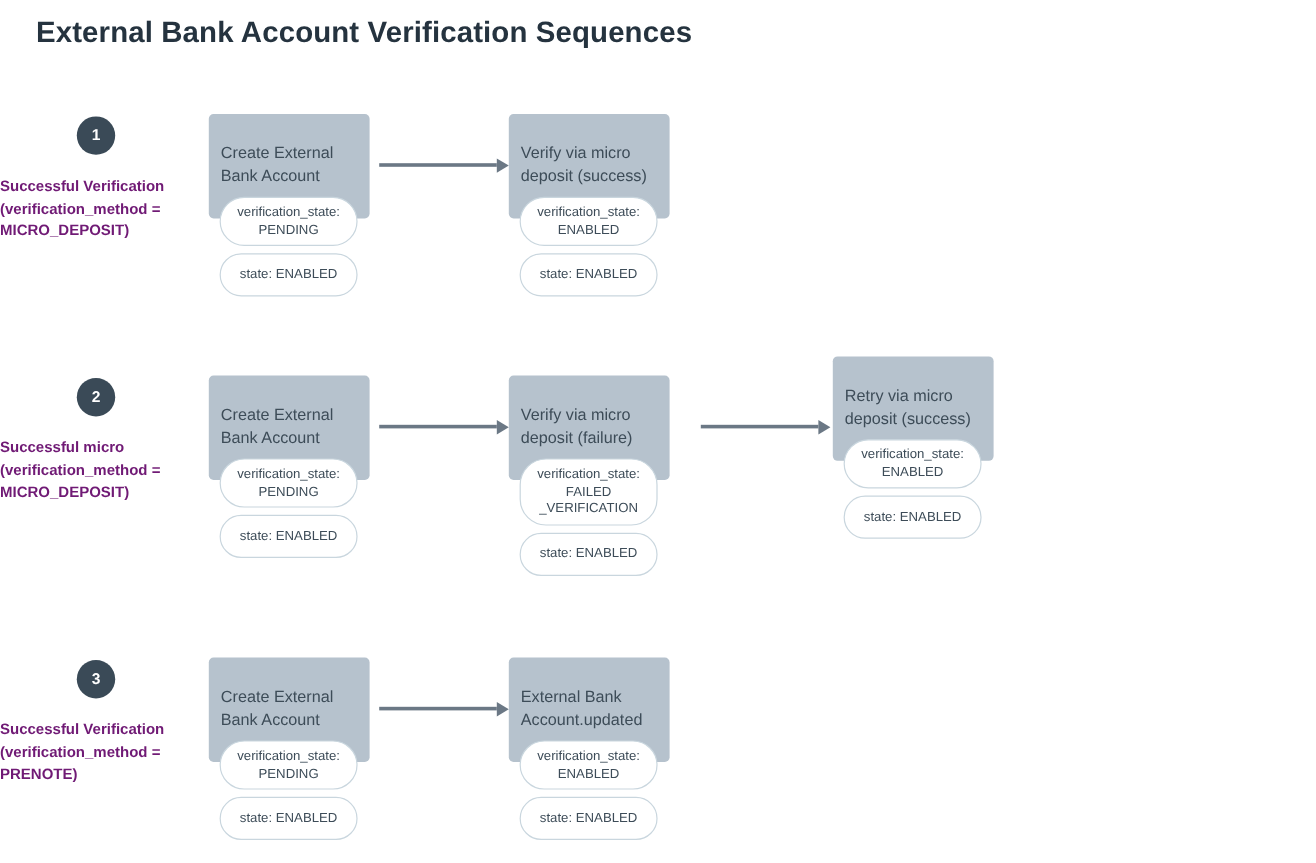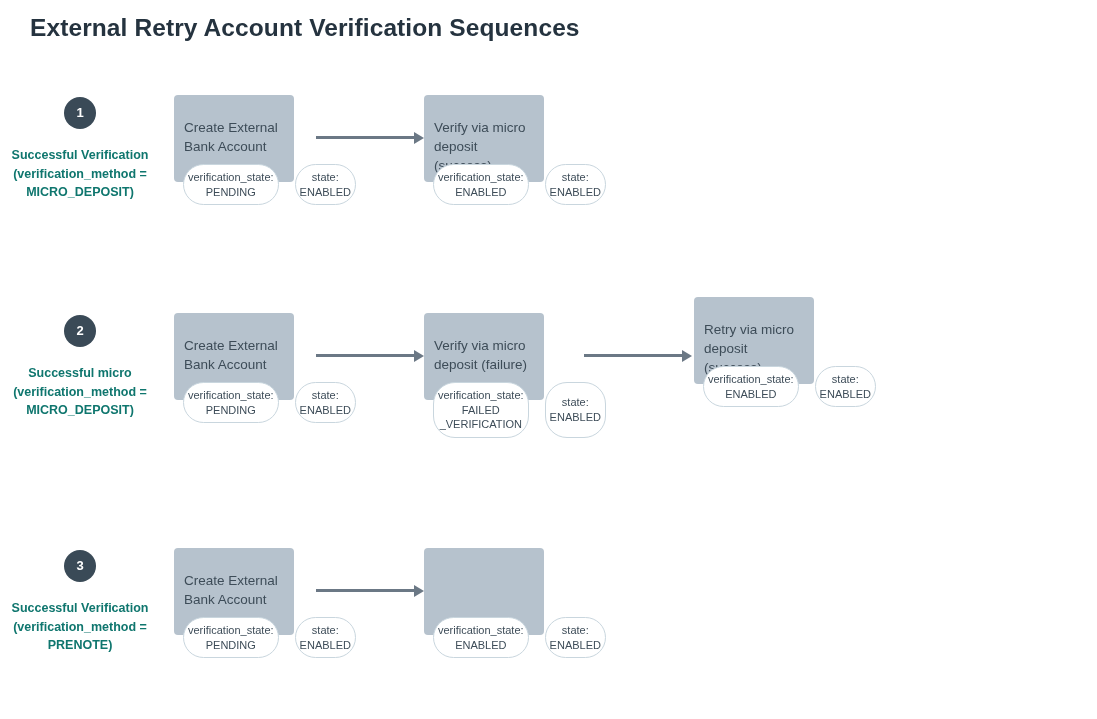--- a/index.html
+++ b/index.html
@@ -35,52 +35,51 @@
     font-size: 13px;
     font-weight: 700;
     line-height: 32px;
     text-align: center;
   }
 
   .row-label {
     position: absolute;
     left: 0;
     width: 160px;
-    text-align: center;
     font-size: 12.5px;
     font-weight: 700;
     line-height: 18.5px;
-    color: #0f766e;
+    color: #701a75;
     white-space: pre-line;
   }
 
   .node {
     position: absolute;
-    width: 120px;
+    width: 134px;
     height: 87px;
     background: #b6c2cd;
     border-radius: 4px;
   }
 
   .node-title {
     padding: 23px 8px 0 10px;
     font-size: 13.5px;
     line-height: 19px;
     color: #3d4c58;
     white-space: pre-line;
   }
 
   .pills {
     position: absolute;
     left: 9px;
     top: 69px;
     width: 116px;
     display: flex;
-    flex-direction: row;
-    gap: 16px;
+    flex-direction: column;
+    gap: 6px;
   }
 
   .pill {
     width: 115px;
     min-height: 36px;
     background: #ffffff;
     border: 1.5px solid #c9d6de;
     border-radius: 22px;
     display: flex;
     align-items: center;
@@ -109,21 +108,21 @@
     border-left: 10px solid #6b7885;
     border-top: 6px solid transparent;
     border-bottom: 6px solid transparent;
   }
 </style>
 </head>
 <body>
 
 <div class="canvas">
 
-  <h1 class="title">External Retry Account Verification Sequences</h1>
+  <h1 class="title">External Bank Account Verification Sequences</h1>
 
   <div class="badge" style="top:97px">1</div>
   <div class="row-label" style="top:146px">Successful Verification
 (verification_method =
 MICRO_DEPOSIT)</div>
 
   <div class="node" style="left:174px; top:95px">
     <div class="node-title">Create External
 Bank Account</div>
     <div class="pills">
@@ -196,20 +195,22 @@
     <div class="pills">
       <div class="pill">verification_state:
 PENDING</div>
       <div class="pill">state: ENABLED</div>
     </div>
   </div>
 
   <div class="arrow" style="left:316px; top:589px"></div>
 
   <div class="node" style="left:424px; top:548px">
+    <div class="node-title">External Bank
+Account.updated</div>
     <div class="pills">
       <div class="pill">verification_state:
 ENABLED</div>
       <div class="pill">state: ENABLED</div>
     </div>
   </div>
 
 </div>
 
 </body></html>

